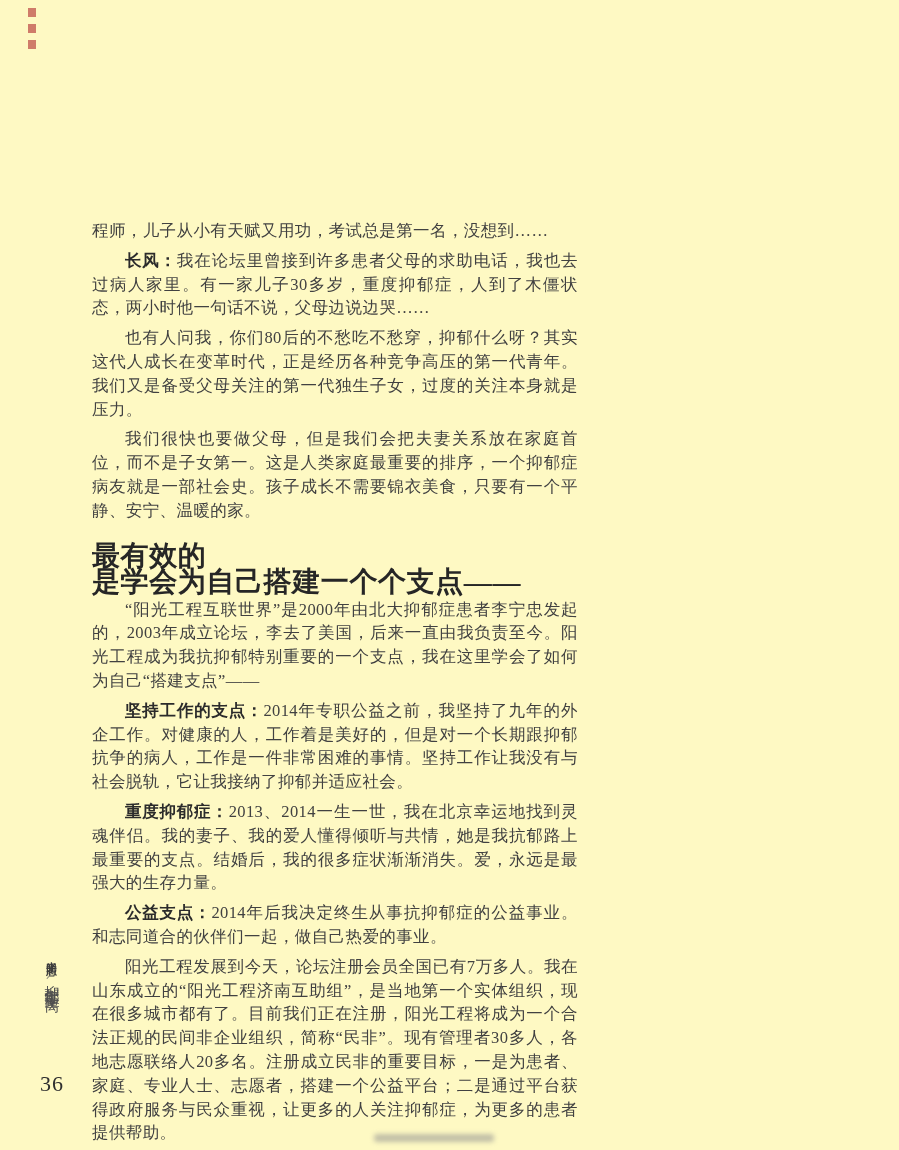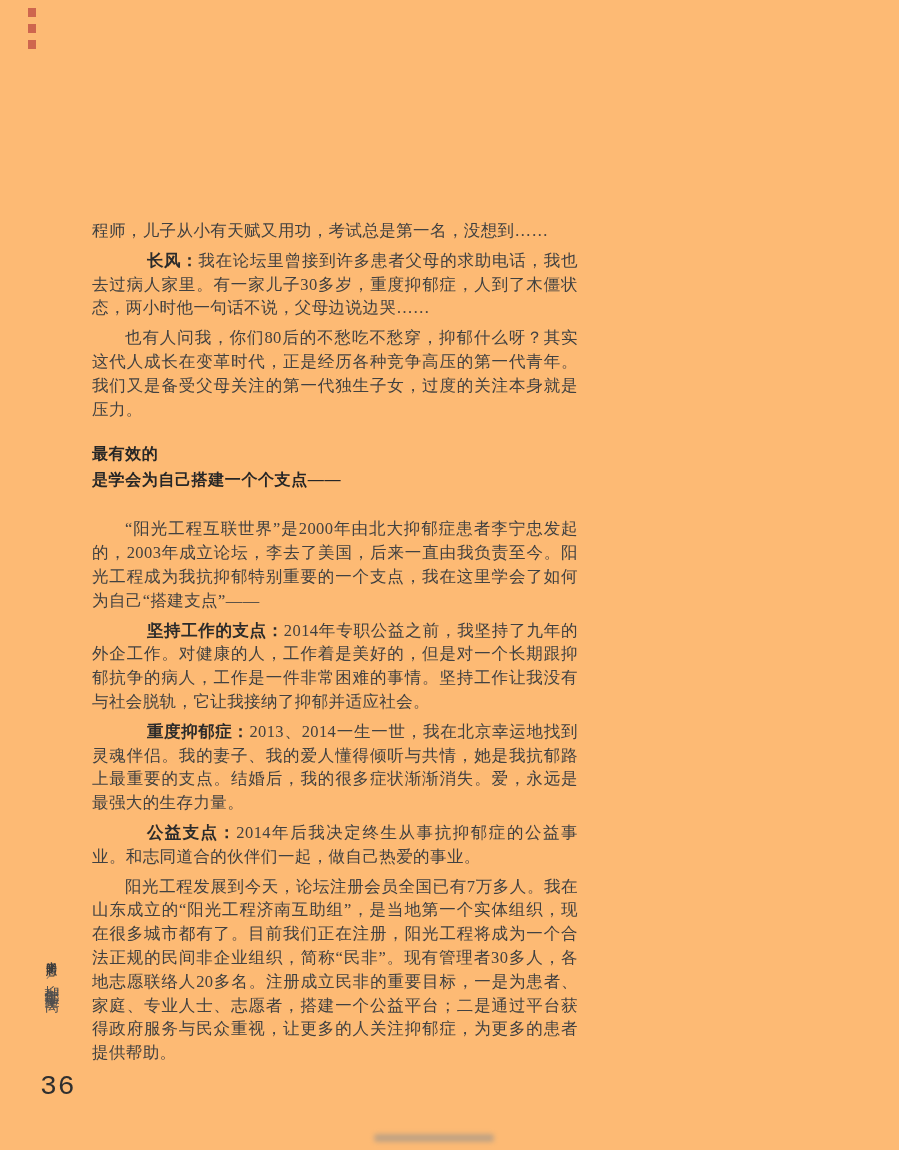--- a/index.html
+++ b/index.html
@@ -1,55 +1,55 @@
 <!DOCTYPE html>
 <html lang="zh"><head>
 <meta charset="utf-8">
 <style>
   html,body{margin:0;padding:0;}
   body{
     width:899px;height:1150px;position:relative;background:#ffffff;overflow:hidden;
     font-family:"Liberation Serif","DejaVu Serif",serif;
   }
-  .page{position:absolute;inset:0;background:#fdba74;}
+  .page{position:absolute;inset:0;background:#fef9c3;}
 
   
   .article{
     position:absolute;left:92px;top:219px;width:486px;
     font-size:16.5px;line-height:23.8px;letter-spacing:0.4px;
     color:#414141;text-align:justify;
   }
   .article p{margin:0 0 6px 0;text-indent:2em;}
   .article p.no-indent{text-indent:0;}
   .article p strong{
     font-family:"Liberation Sans","DejaVu Sans",sans-serif;
-    font-weight:bold;color:#2b2b2b;letter-spacing:0.2px;margin-left:22px;
+    font-weight:bold;color:#2b2b2b;letter-spacing:0.2px;
   }
   .article h2{
-    margin:20px 0 24px 0;font-weight:bold;color:#262626;
-    font-size:16px;line-height:26px;letter-spacing:0.6px;text-indent:0;
+    margin:20px 0 3px 0;font-weight:bold;color:#262626;
+    font-size:28px;line-height:26px;letter-spacing:0.6px;text-indent:0;
   }
   .article h2 span{display:block;}
 
   
   .side-title{
     position:absolute;left:39px;top:953px;height:122px;width:22px;
     writing-mode:vertical-rl;text-orientation:mixed;
     color:#4a4a4a;white-space:nowrap;
   }
   .side-title .v-small{
     font-family:"Liberation Sans","DejaVu Sans",sans-serif;
     font-weight:bold;font-size:10.5px;letter-spacing:2px;color:#3c3c3c;
   }
   .side-title .v-slash{font-size:12px;color:#6a6a6a;margin:1px 0;}
   .side-title .v-large{font-size:15px;letter-spacing:2.5px;color:#4f4f4f;}
   .page-number{
     position:absolute;left:40px;top:1071px;
-    font-size:28px;color:#2f2f2f;letter-spacing:1px;
-    font-family:Liberation Mono, monospace;
+    font-size:22px;color:#2f2f2f;letter-spacing:1px;
+    font-family:Liberation Serif, serif;
   }
 
   
   .corner-marks{position:absolute;left:28px;top:8px;width:10px;opacity:.65;}
   .corner-marks i{
     display:block;width:8px;height:9px;margin-bottom:7px;
     background:#b63a3a;filter:blur(.6px);
   }
   .bottom-smudge{
     position:absolute;left:374px;top:1134px;width:120px;height:8px;
@@ -64,20 +64,21 @@
   <div class="corner-marks">
     <i></i>
     <i></i>
     <i></i>
   </div>
 
   <main class="article" id="article">
       <p class="no-indent">程师，儿子从小有天赋又用功，考试总是第一名，没想到……</p>
       <p><strong>长风：</strong>我在论坛里曾接到许多患者父母的求助电话，我也去过病人家里。有一家儿子30多岁，重度抑郁症，人到了木僵状态，两小时他一句话不说，父母边说边哭……</p>
       <p>也有人问我，你们80后的不愁吃不愁穿，抑郁什么呀？其实这代人成长在变革时代，正是经历各种竞争高压的第一代青年。我们又是备受父母关注的第一代独生子女，过度的关注本身就是压力。</p>
+      <p>我们很快也要做父母，但是我们会把夫妻关系放在家庭首位，而不是子女第一。这是人类家庭最重要的排序，一个抑郁症病友就是一部社会史。孩子成长不需要锦衣美食，只要有一个平静、安宁、温暖的家。</p>
       <h2>
         <span>最有效的</span>
         <span>是学会为自己搭建一个个支点——</span>
       </h2>
       <p>“阳光工程互联世界”是2000年由北大抑郁症患者李宁忠发起的，2003年成立论坛，李去了美国，后来一直由我负责至今。阳光工程成为我抗抑郁特别重要的一个支点，我在这里学会了如何为自己“搭建支点”——</p>
       <p><strong>坚持工作的支点：</strong>2014年专职公益之前，我坚持了九年的外企工作。对健康的人，工作着是美好的，但是对一个长期跟抑郁抗争的病人，工作是一件非常困难的事情。坚持工作让我没有与社会脱轨，它让我接纳了抑郁并适应社会。</p>
       <p><strong>重度抑郁症：</strong>2013、2014一生一世，我在北京幸运地找到灵魂伴侣。我的妻子、我的爱人懂得倾听与共情，她是我抗郁路上最重要的支点。结婚后，我的很多症状渐渐消失。爱，永远是最强大的生存力量。</p>
       <p><strong>公益支点：</strong>2014年后我决定终生从事抗抑郁症的公益事业。和志同道合的伙伴们一起，做自己热爱的事业。</p>
       <p>阳光工程发展到今天，论坛注册会员全国已有7万多人。我在山东成立的“阳光工程济南互助组”，是当地第一个实体组织，现在很多城市都有了。目前我们正在注册，阳光工程将成为一个合法正规的民间非企业组织，简称“民非”。现有管理者30多人，各地志愿联络人20多名。注册成立民非的重要目标，一是为患者、家庭、专业人士、志愿者，搭建一个公益平台；二是通过平台获得政府服务与民众重视，让更多的人关注抑郁症，为更多的患者提供帮助。</p>
     </main>

